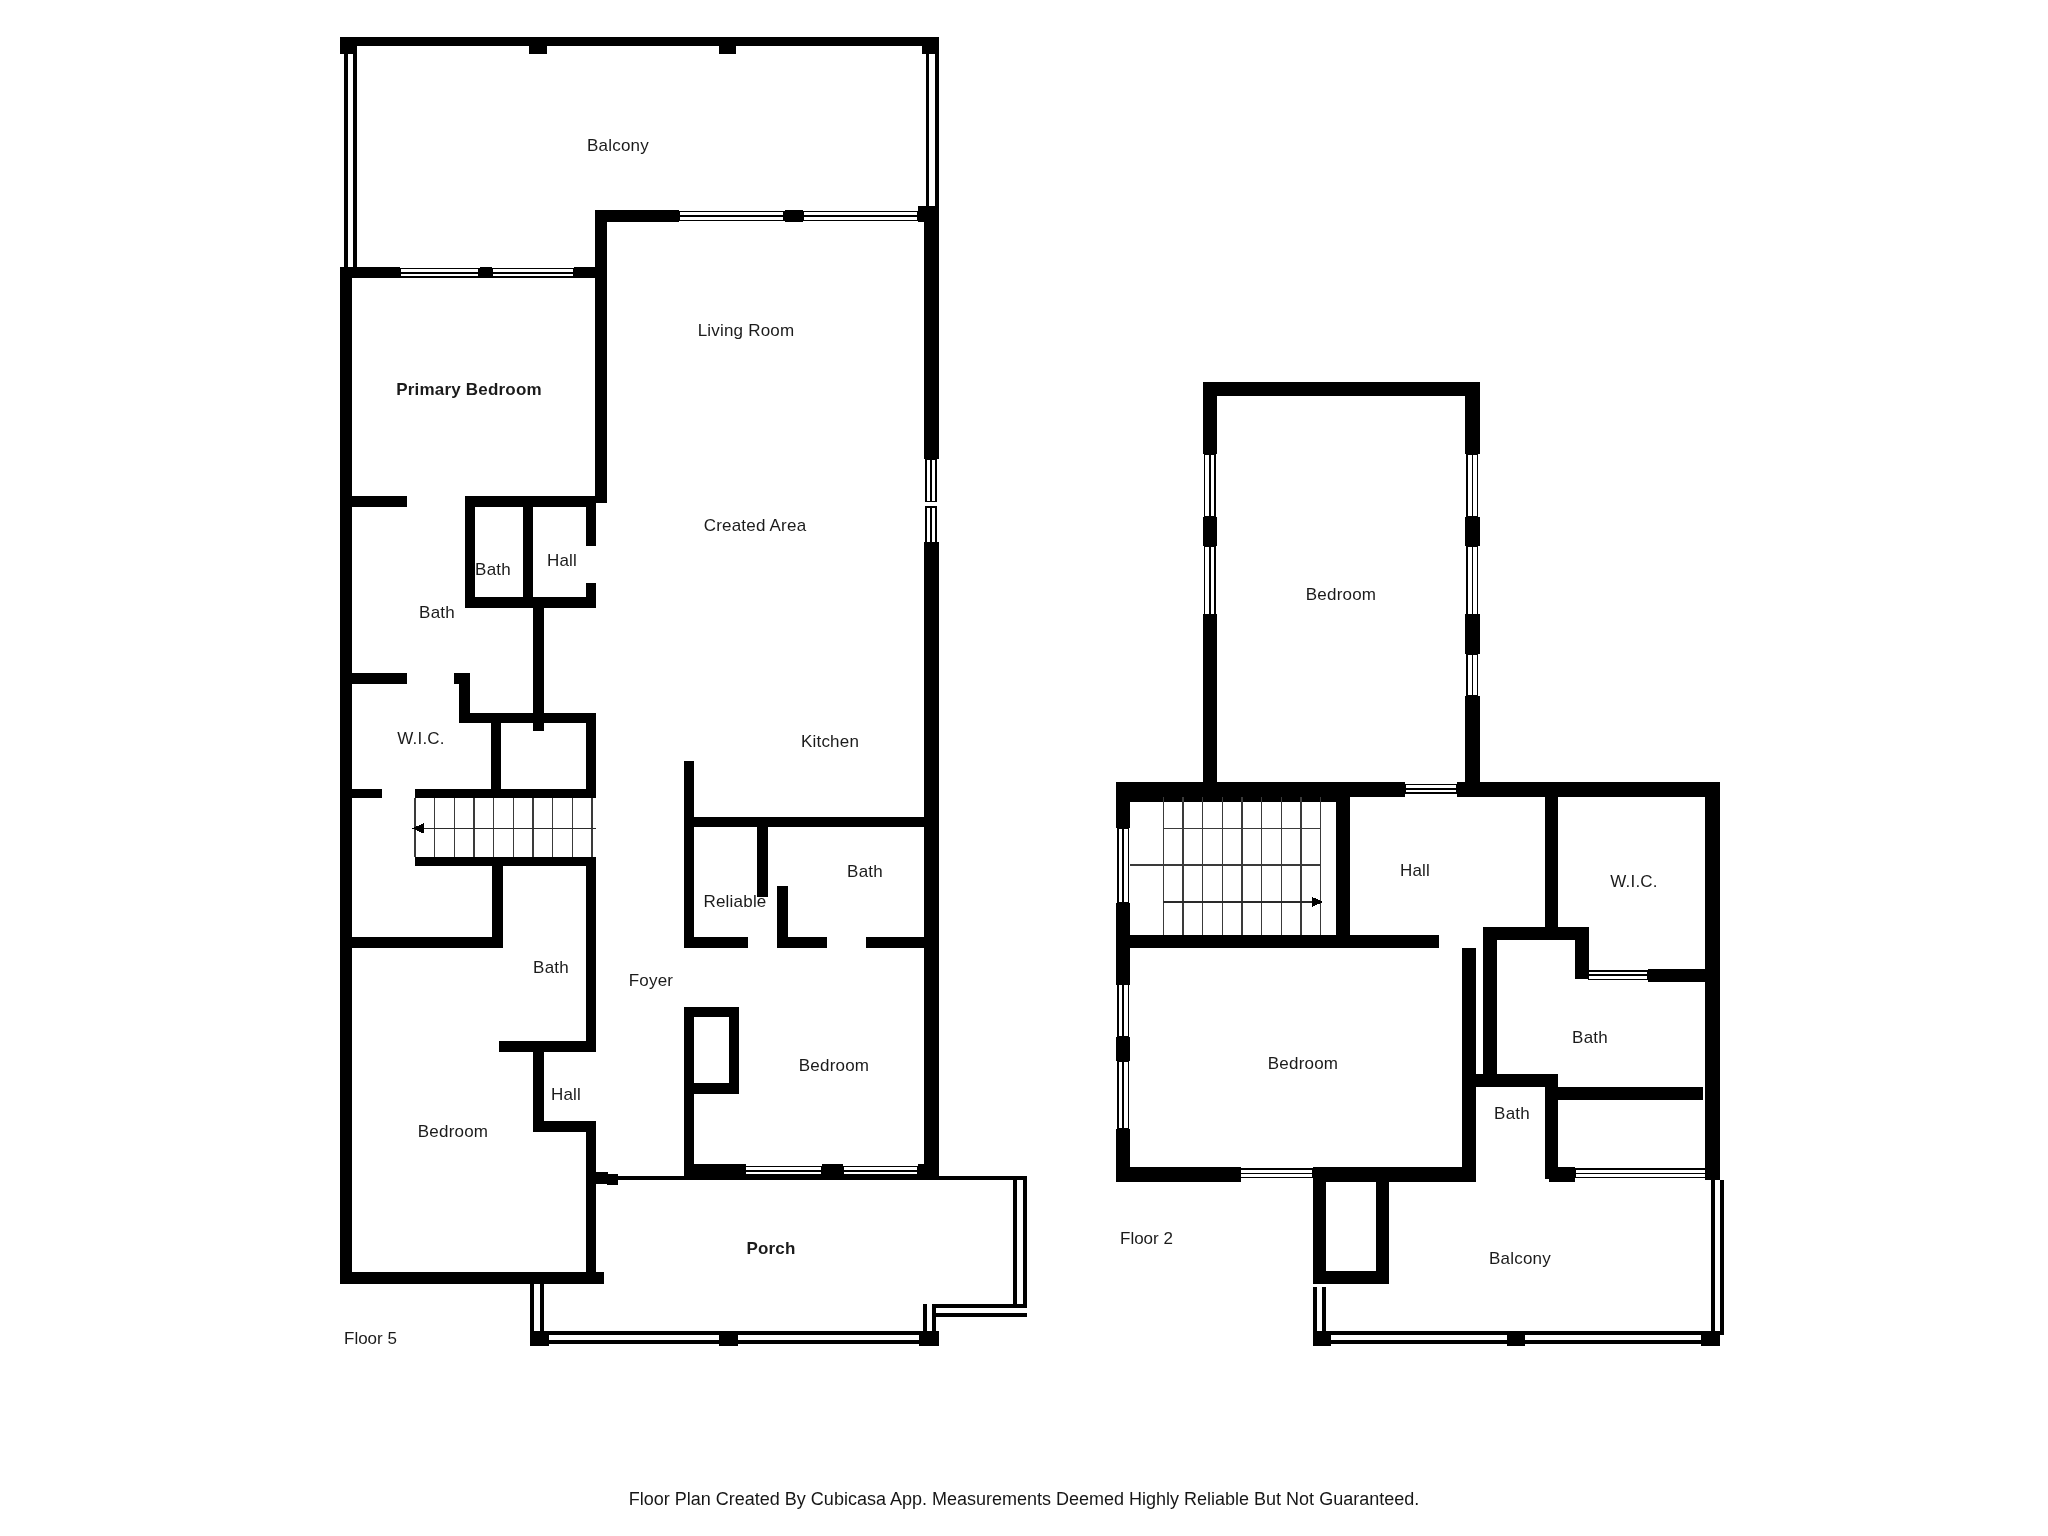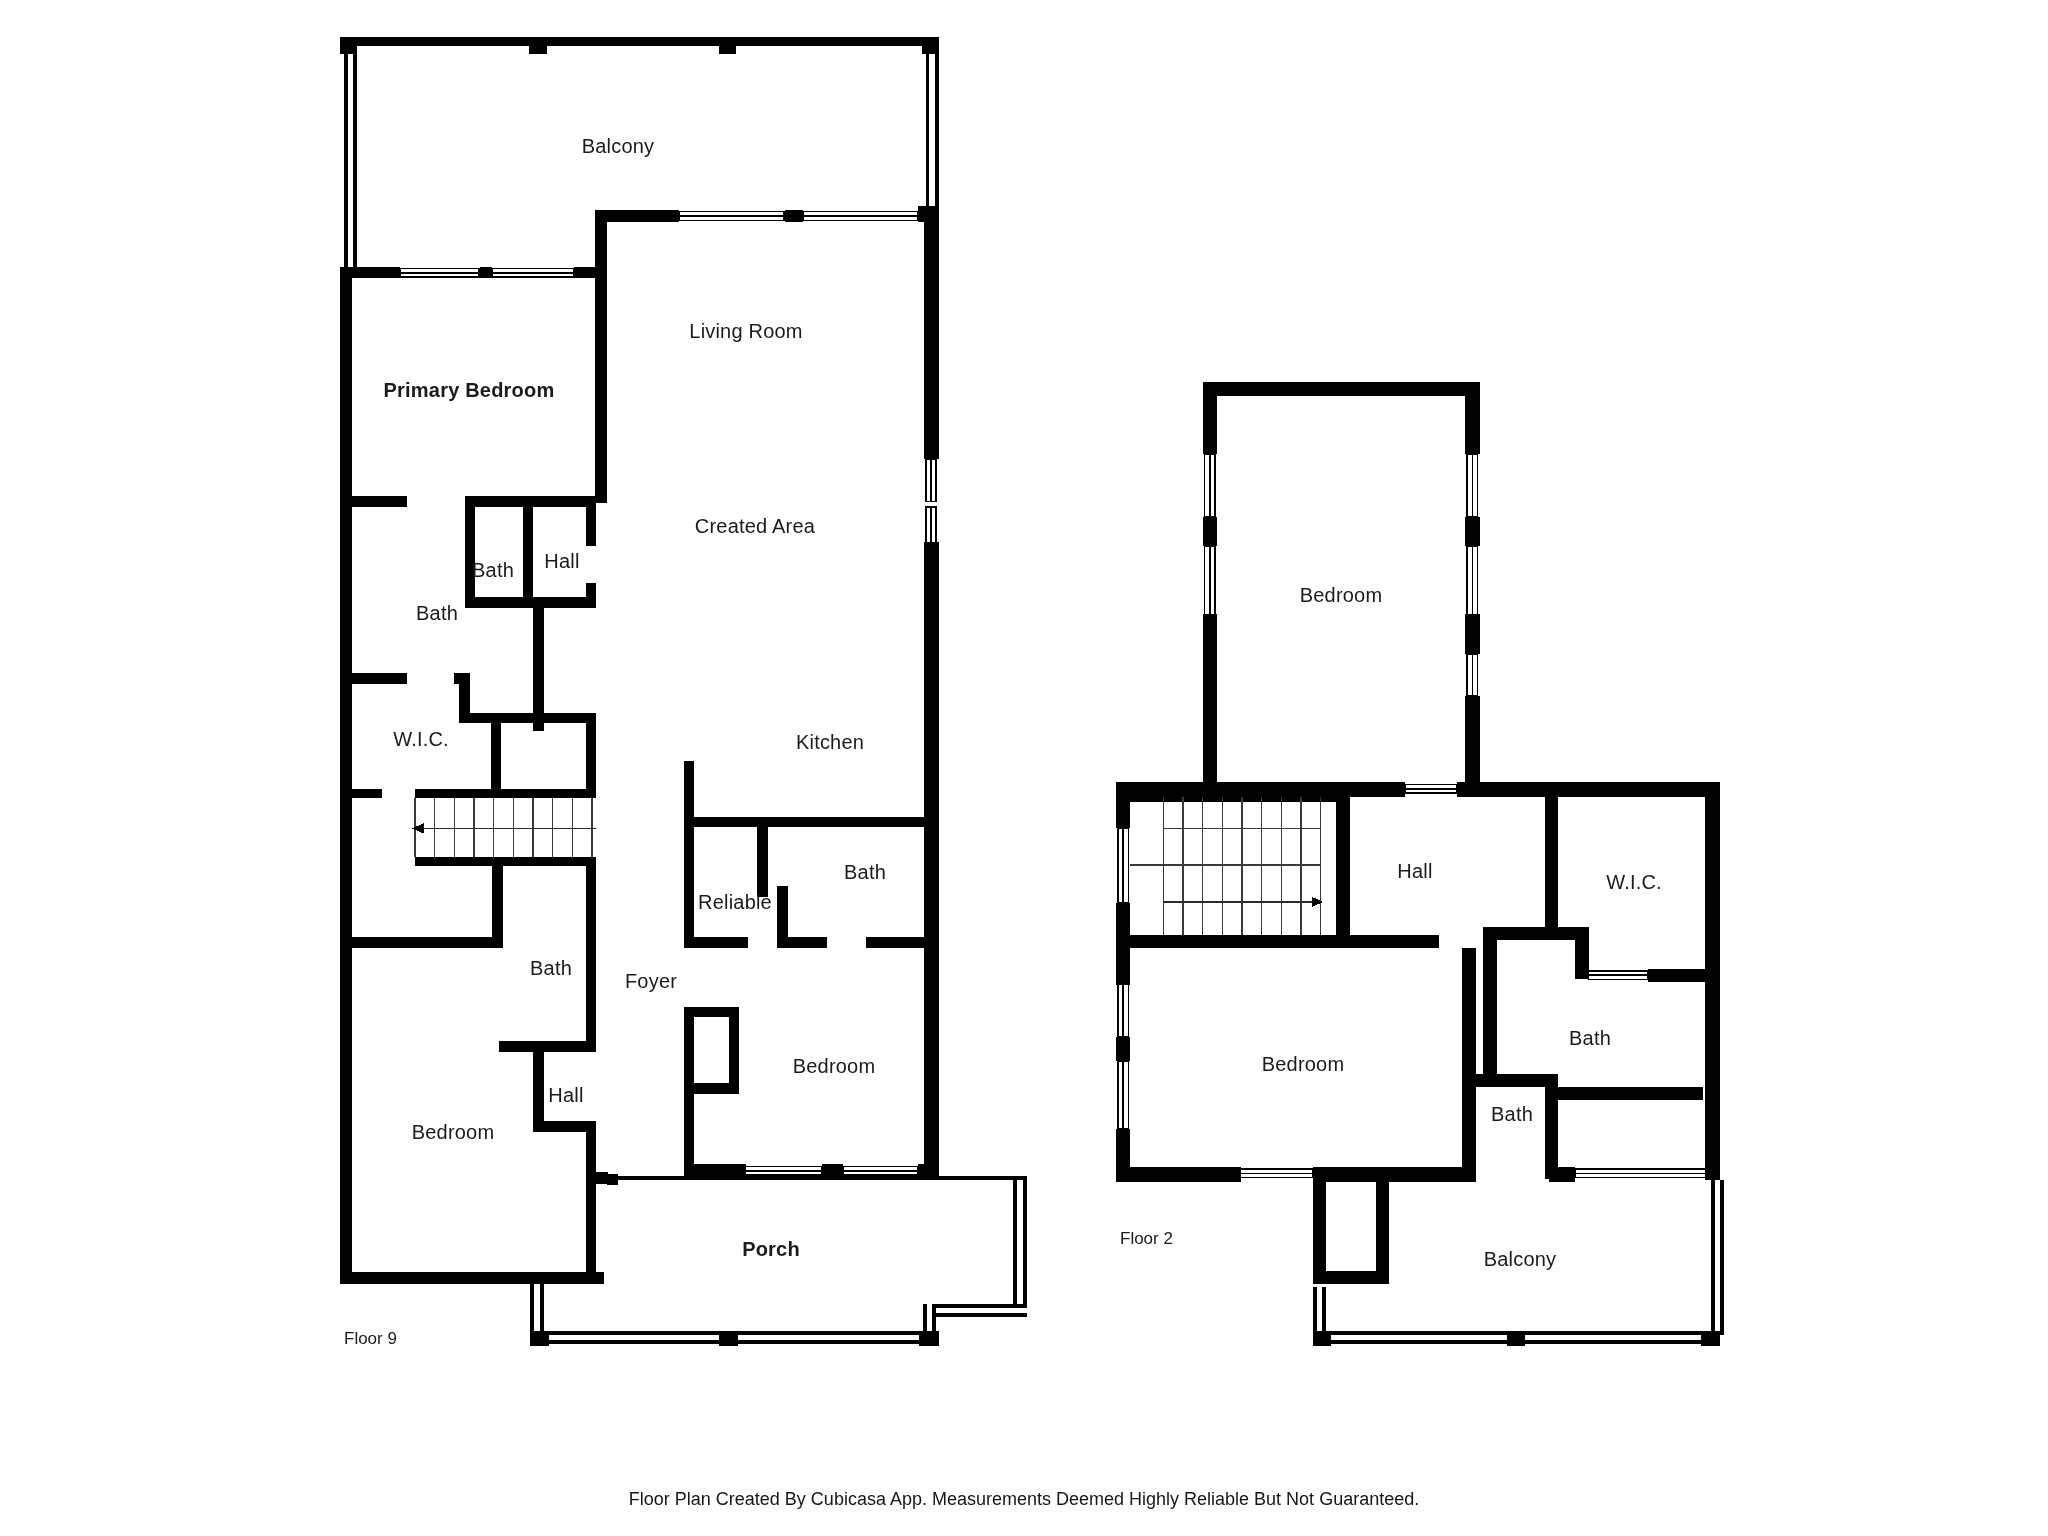--- a/index.html
+++ b/index.html
@@ -27,21 +27,21 @@
     left: 0;
     top: 0;
     width: 2048px;
     height: 1536px;
     display: block;
   }
   .room-label {
     position: absolute;
     transform: translate(-50%, -50%);
     white-space: nowrap;
-    font-size: 20px;
+    font-size: 17px;
     letter-spacing: .2px;
     color: #1b1b1b;
     font-family: "Liberation Sans", sans-serif;
     pointer-events: none;
   }
   .floor-label {
     position: absolute;
     transform: translate(0, -50%);
     white-space: nowrap;
     font-size: 17px;
@@ -358,18 +358,18 @@
   <div class="room-label" style="left:771px; top:1249px;font-weight:bold;">Porch</div>
 
   <div class="room-label" style="left:1341px; top:595px;">Bedroom</div>
   <div class="room-label" style="left:1415px; top:871px;">Hall</div>
   <div class="room-label" style="left:1634px; top:882px;">W.I.C.</div>
   <div class="room-label" style="left:1590px; top:1038px;">Bath</div>
   <div class="room-label" style="left:1303px; top:1064px;">Bedroom</div>
   <div class="room-label" style="left:1512px; top:1114px;">Bath</div>
   <div class="room-label" style="left:1520px; top:1259px;">Balcony</div>
 
-  <div class="floor-label" style="left:344px; top:1339px;">Floor 9</div>
+  <div class="floor-label" style="left:344px; top:1339px;">Floor 5</div>
   <div class="floor-label" style="left:1120px; top:1239px;">Floor 2</div>
 
   <div class="footer-note" style="top:1489px;">Floor Plan Created By Cubicasa App. Measurements Deemed Highly Reliable But Not Guaranteed.</div>
 
 </div>
 
 </body></html>

